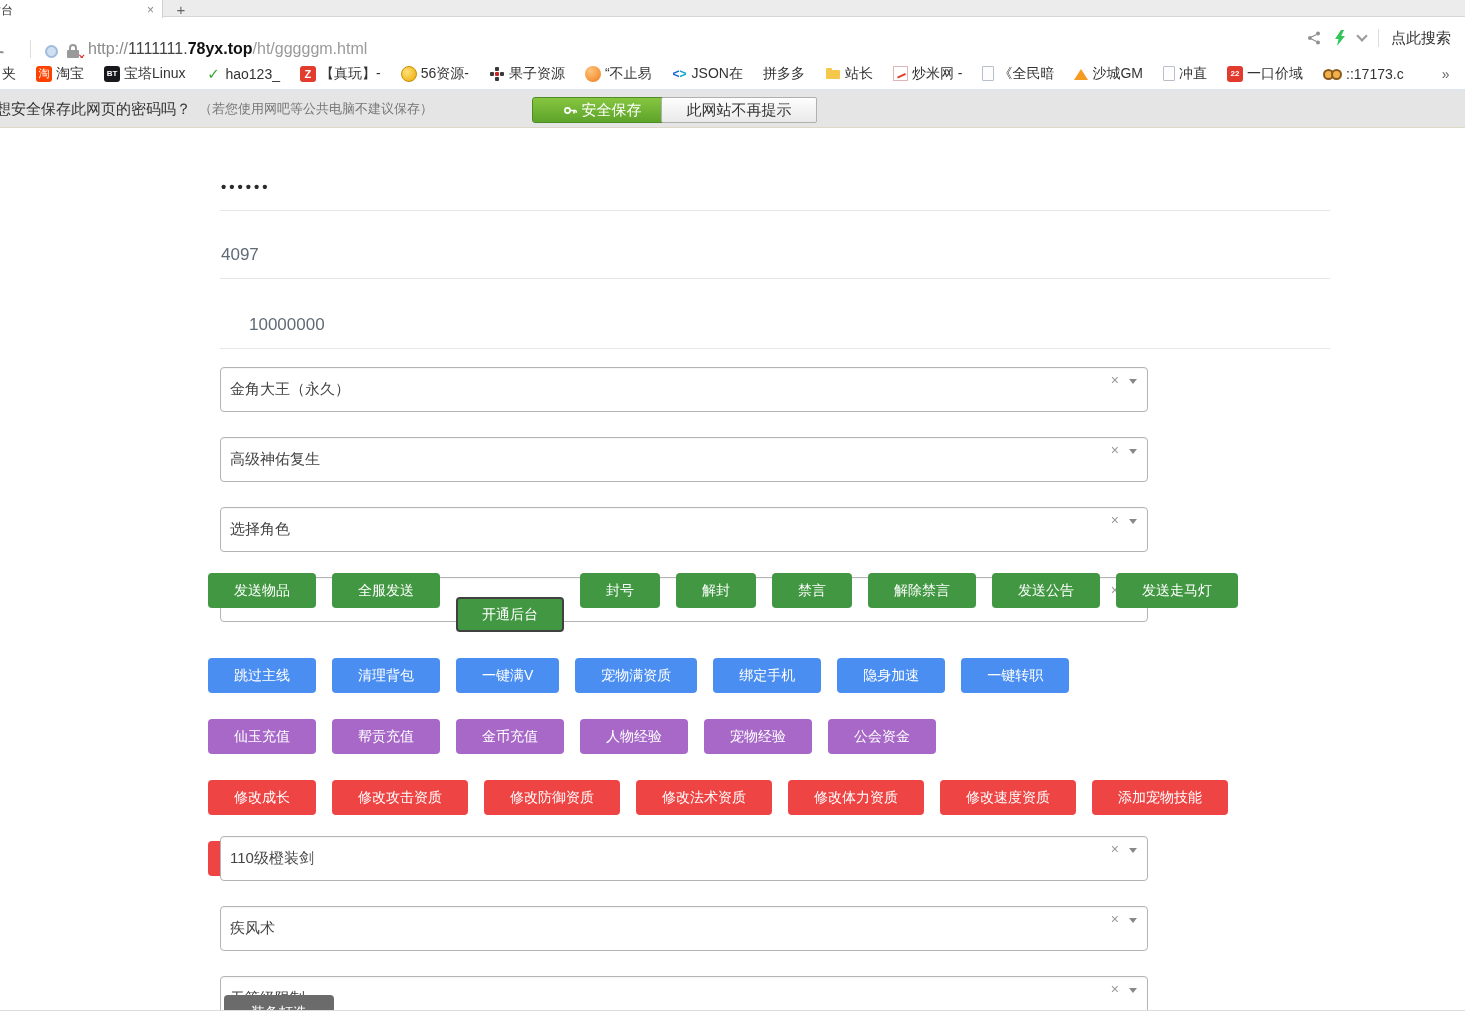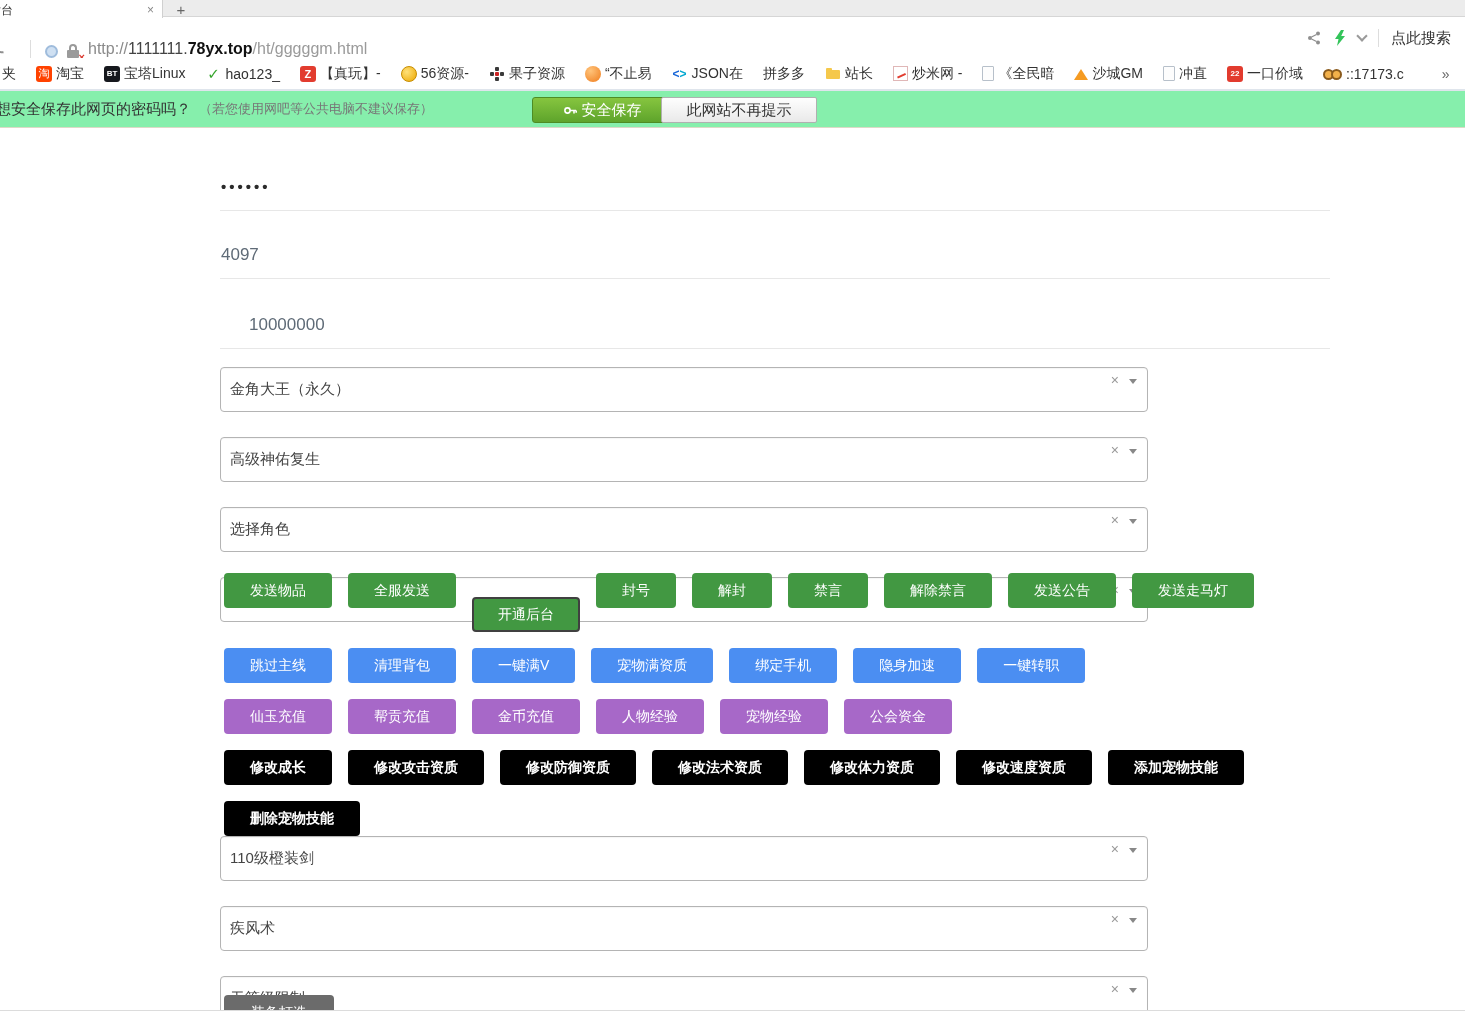--- a/index.html
+++ b/index.html
@@ -79,21 +79,21 @@
     border-bottom:11px solid #f59b22; margin-top:2px; }
   .ic-22 { background:#e23b2e; color:#fff; border-radius:3px; font-weight:bold; }
   .ic-22::before { content:"22"; font-size:8px; }
   .ic-glasses { width:19px; height:13px; }
   .ic-glasses::before, .ic-glasses::after { content:""; position:absolute; top:2px; width:7px; height:7px;
     border:2px solid #8a5a1c; border-radius:50%; background:#f2b04a; }
   .ic-glasses::before { left:0; } .ic-glasses::after { right:0; }
   .bm-overflow { margin-left:18px; color:#666; font-size:14px; }
 
   
-  .notifbar { position:absolute; top:91px; left:0; right:0; height:37px; background:#86efac;
+  .notifbar { position:absolute; top:91px; left:0; right:0; height:37px; background:#e5e5e5;
     border-bottom:1px solid #ddd9c6; display:flex; align-items:center; }
   .notif-msg { font-size:15px; color:#333; margin-left:-4px; white-space:nowrap; }
   .notif-hint { font-size:13px; color:#777; margin-left:8px; white-space:nowrap; }
   .btn-save { position:absolute; left:532px; top:6px; width:140px; height:26px;
     background:linear-gradient(#86c53f,#5ea42b); border:1px solid #4e8c24; border-radius:3px;
     color:#fff; font-size:15px; display:flex; align-items:center; justify-content:center; gap:4px; }
   .btn-dismiss { position:absolute; left:661px; top:6px; width:156px; height:26px;
     background:linear-gradient(#fefefe,#e9e9e9); border:1px solid #b0b0b0; border-radius:2px;
     color:#333; font-size:15px; display:flex; align-items:center; justify-content:center; }
 
@@ -106,30 +106,30 @@
   .uline { position:absolute; left:220px; width:1110px; height:1px; background:#e7e7e7; }
 
   .sel-group { position:absolute; left:220px; width:928px; display:flex; flex-direction:column; gap:25px; }
   .select-box { position:relative; height:45px; background:#fff; border:1px solid #b4b4b4;
     border-radius:4px; display:flex; align-items:center; box-shadow:inset 0 1px 1px rgba(0,0,0,.04); }
   .sel-text { font-size:15px; color:#444; margin-left:9px; }
   .sel-clear { position:absolute; right:28px; color:#999; font-size:14px; top:4px; }
   .sel-caret { position:absolute; right:10px; top:11px; width:0; height:0;
     border-left:4px solid transparent; border-right:4px solid transparent; border-top:5px solid #888; }
 
-  .btn-rows { position:absolute; left:224px; top:445px; display:flex; flex-direction:column;
-    gap:16px; align-items:flex-start; }
+  .btn-rows { position:absolute; left:208px; top:445px; display:flex; flex-direction:column;
+    gap:26px; align-items:flex-start; }
   .btn-row { display:flex; gap:16px; }
   .gm-btn { height:35px; padding:0 26px; border:none; border-radius:4px; color:#fff; font-size:14px;
     font-family:inherit; white-space:nowrap; }
   .gm-btn.green { background:#429842; }
   .gm-btn.green.focused { padding:0 24px; border:2px solid #404040;margin-top:24px; }
   .gm-btn.blue { background:#4b8ef2; }
   .gm-btn.purple { background:#a768c8; }
-  .gm-btn.orange { background:#000000;font-weight:bold; }
+  .gm-btn.orange { background:#ef4444; }
   .btn-bottom { position:absolute; left:224px; top:867px; width:110px; height:35px; background:#6b6b6b;
     border:none; border-radius:4px; color:#fff; font-size:14px; font-family:inherit; }
 </style>
 </head>
 <body>
 
 <div class="browser">
 
   <div class="tabbar">
     <div class="tab">

